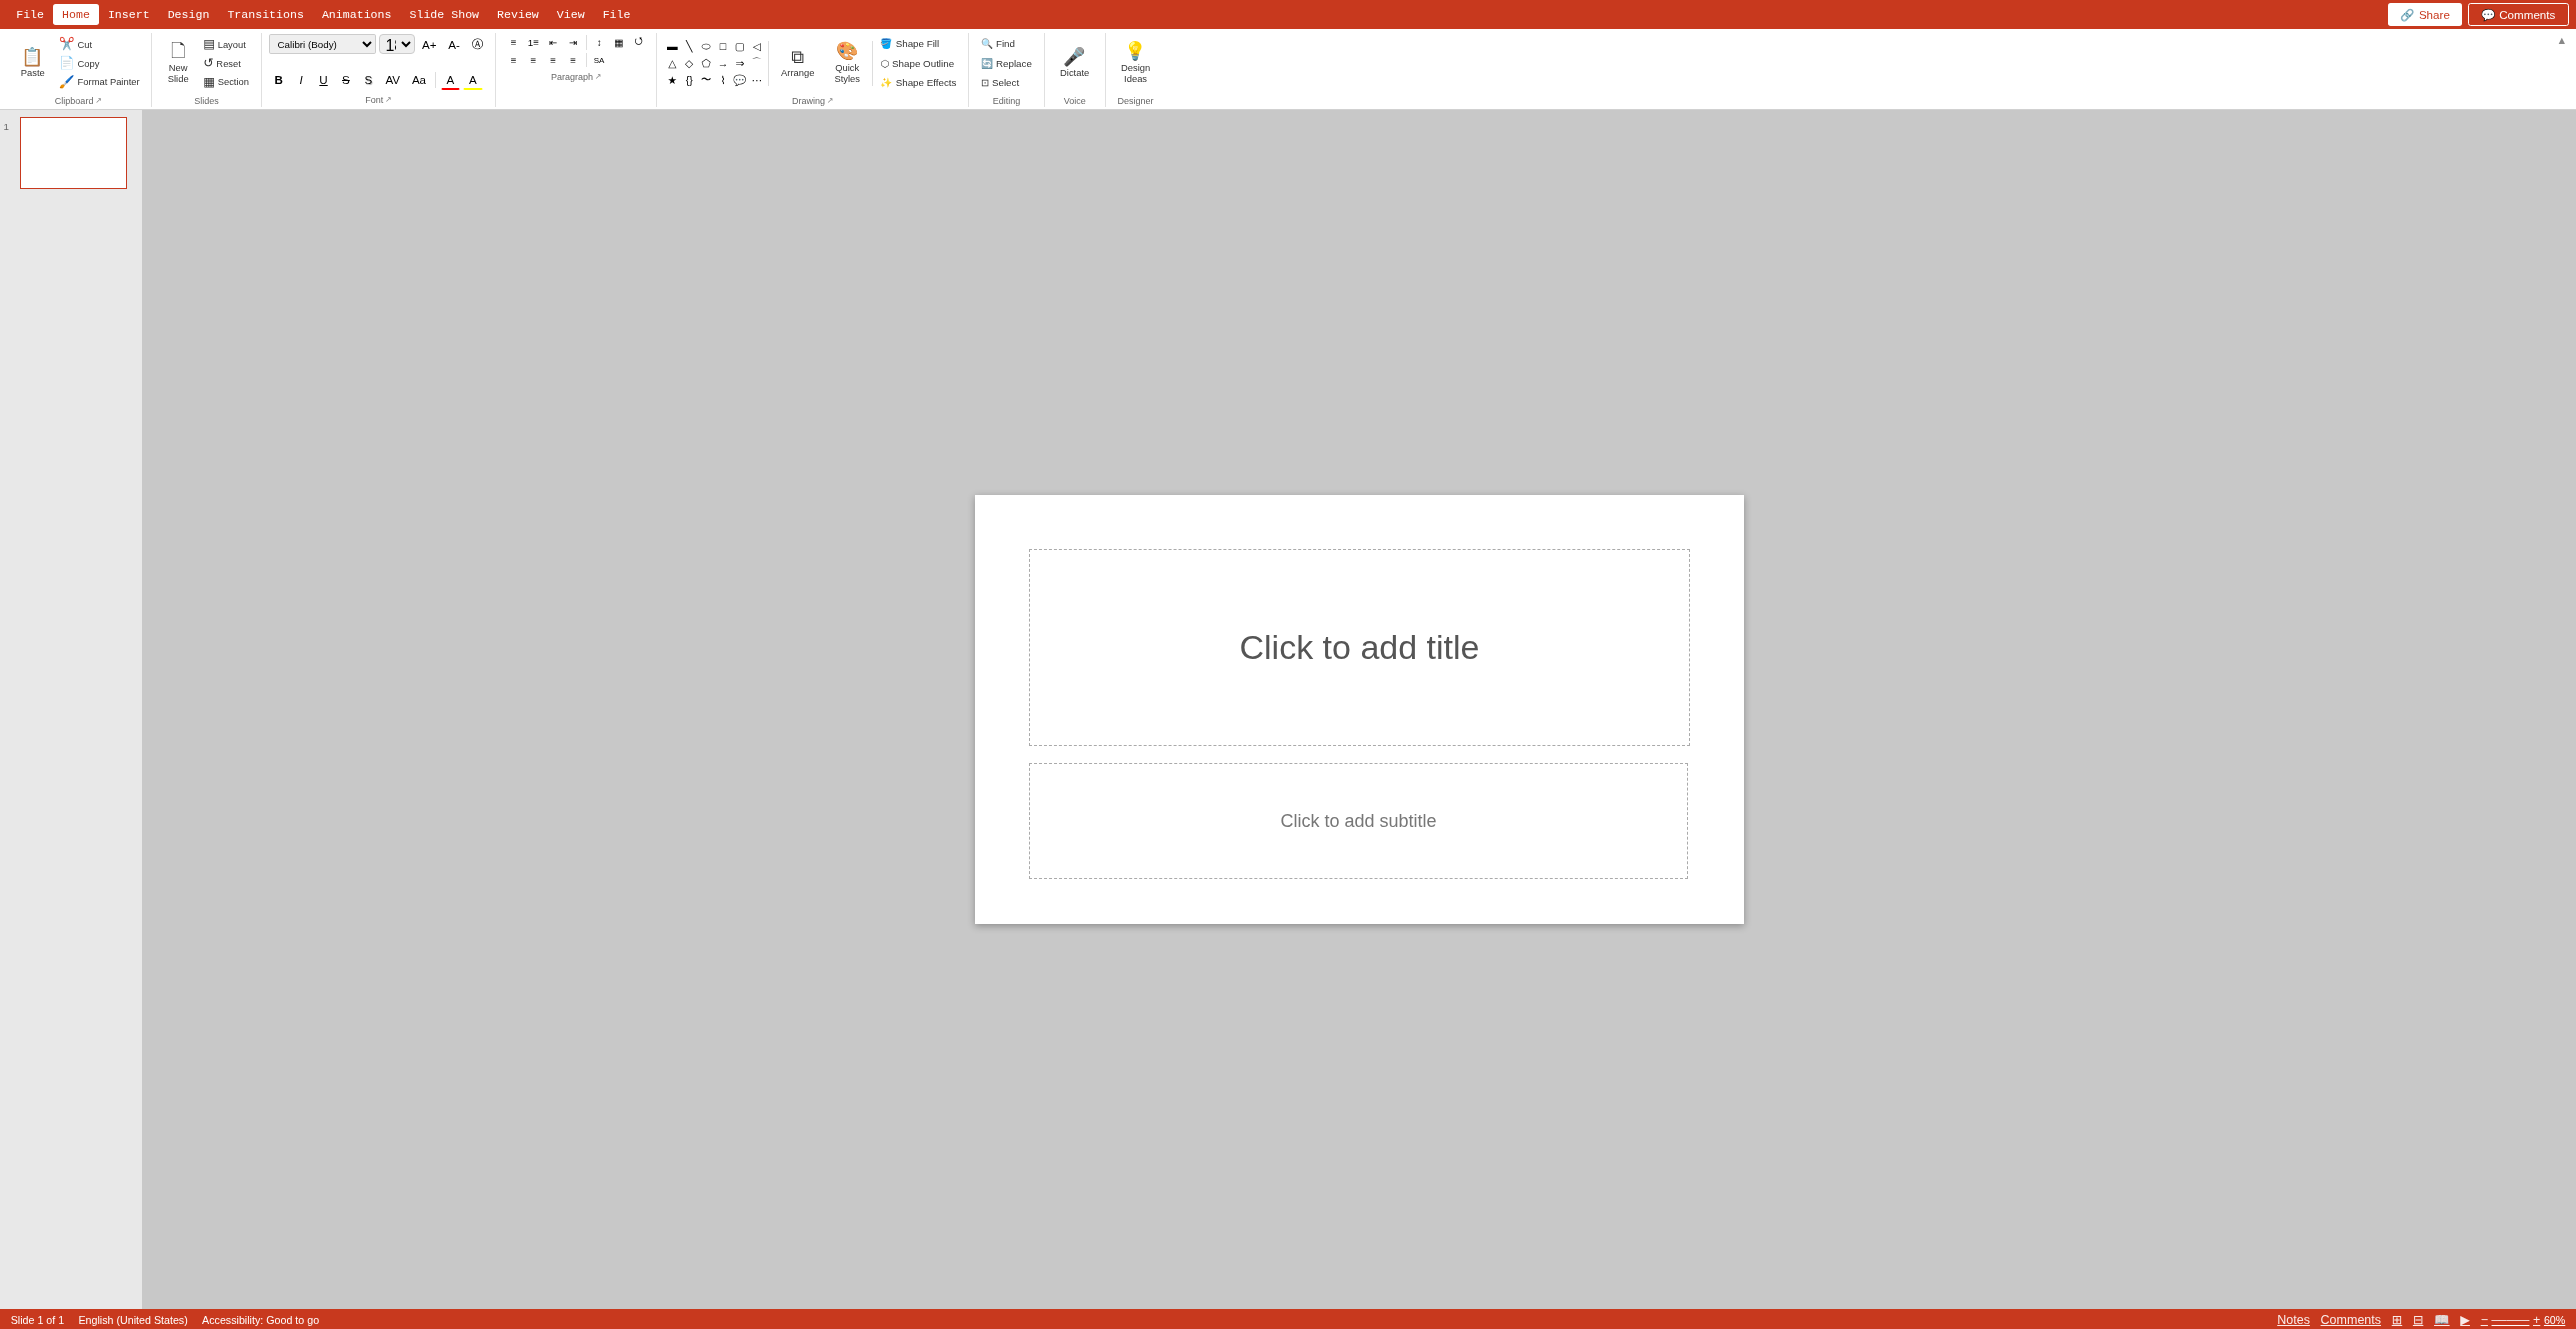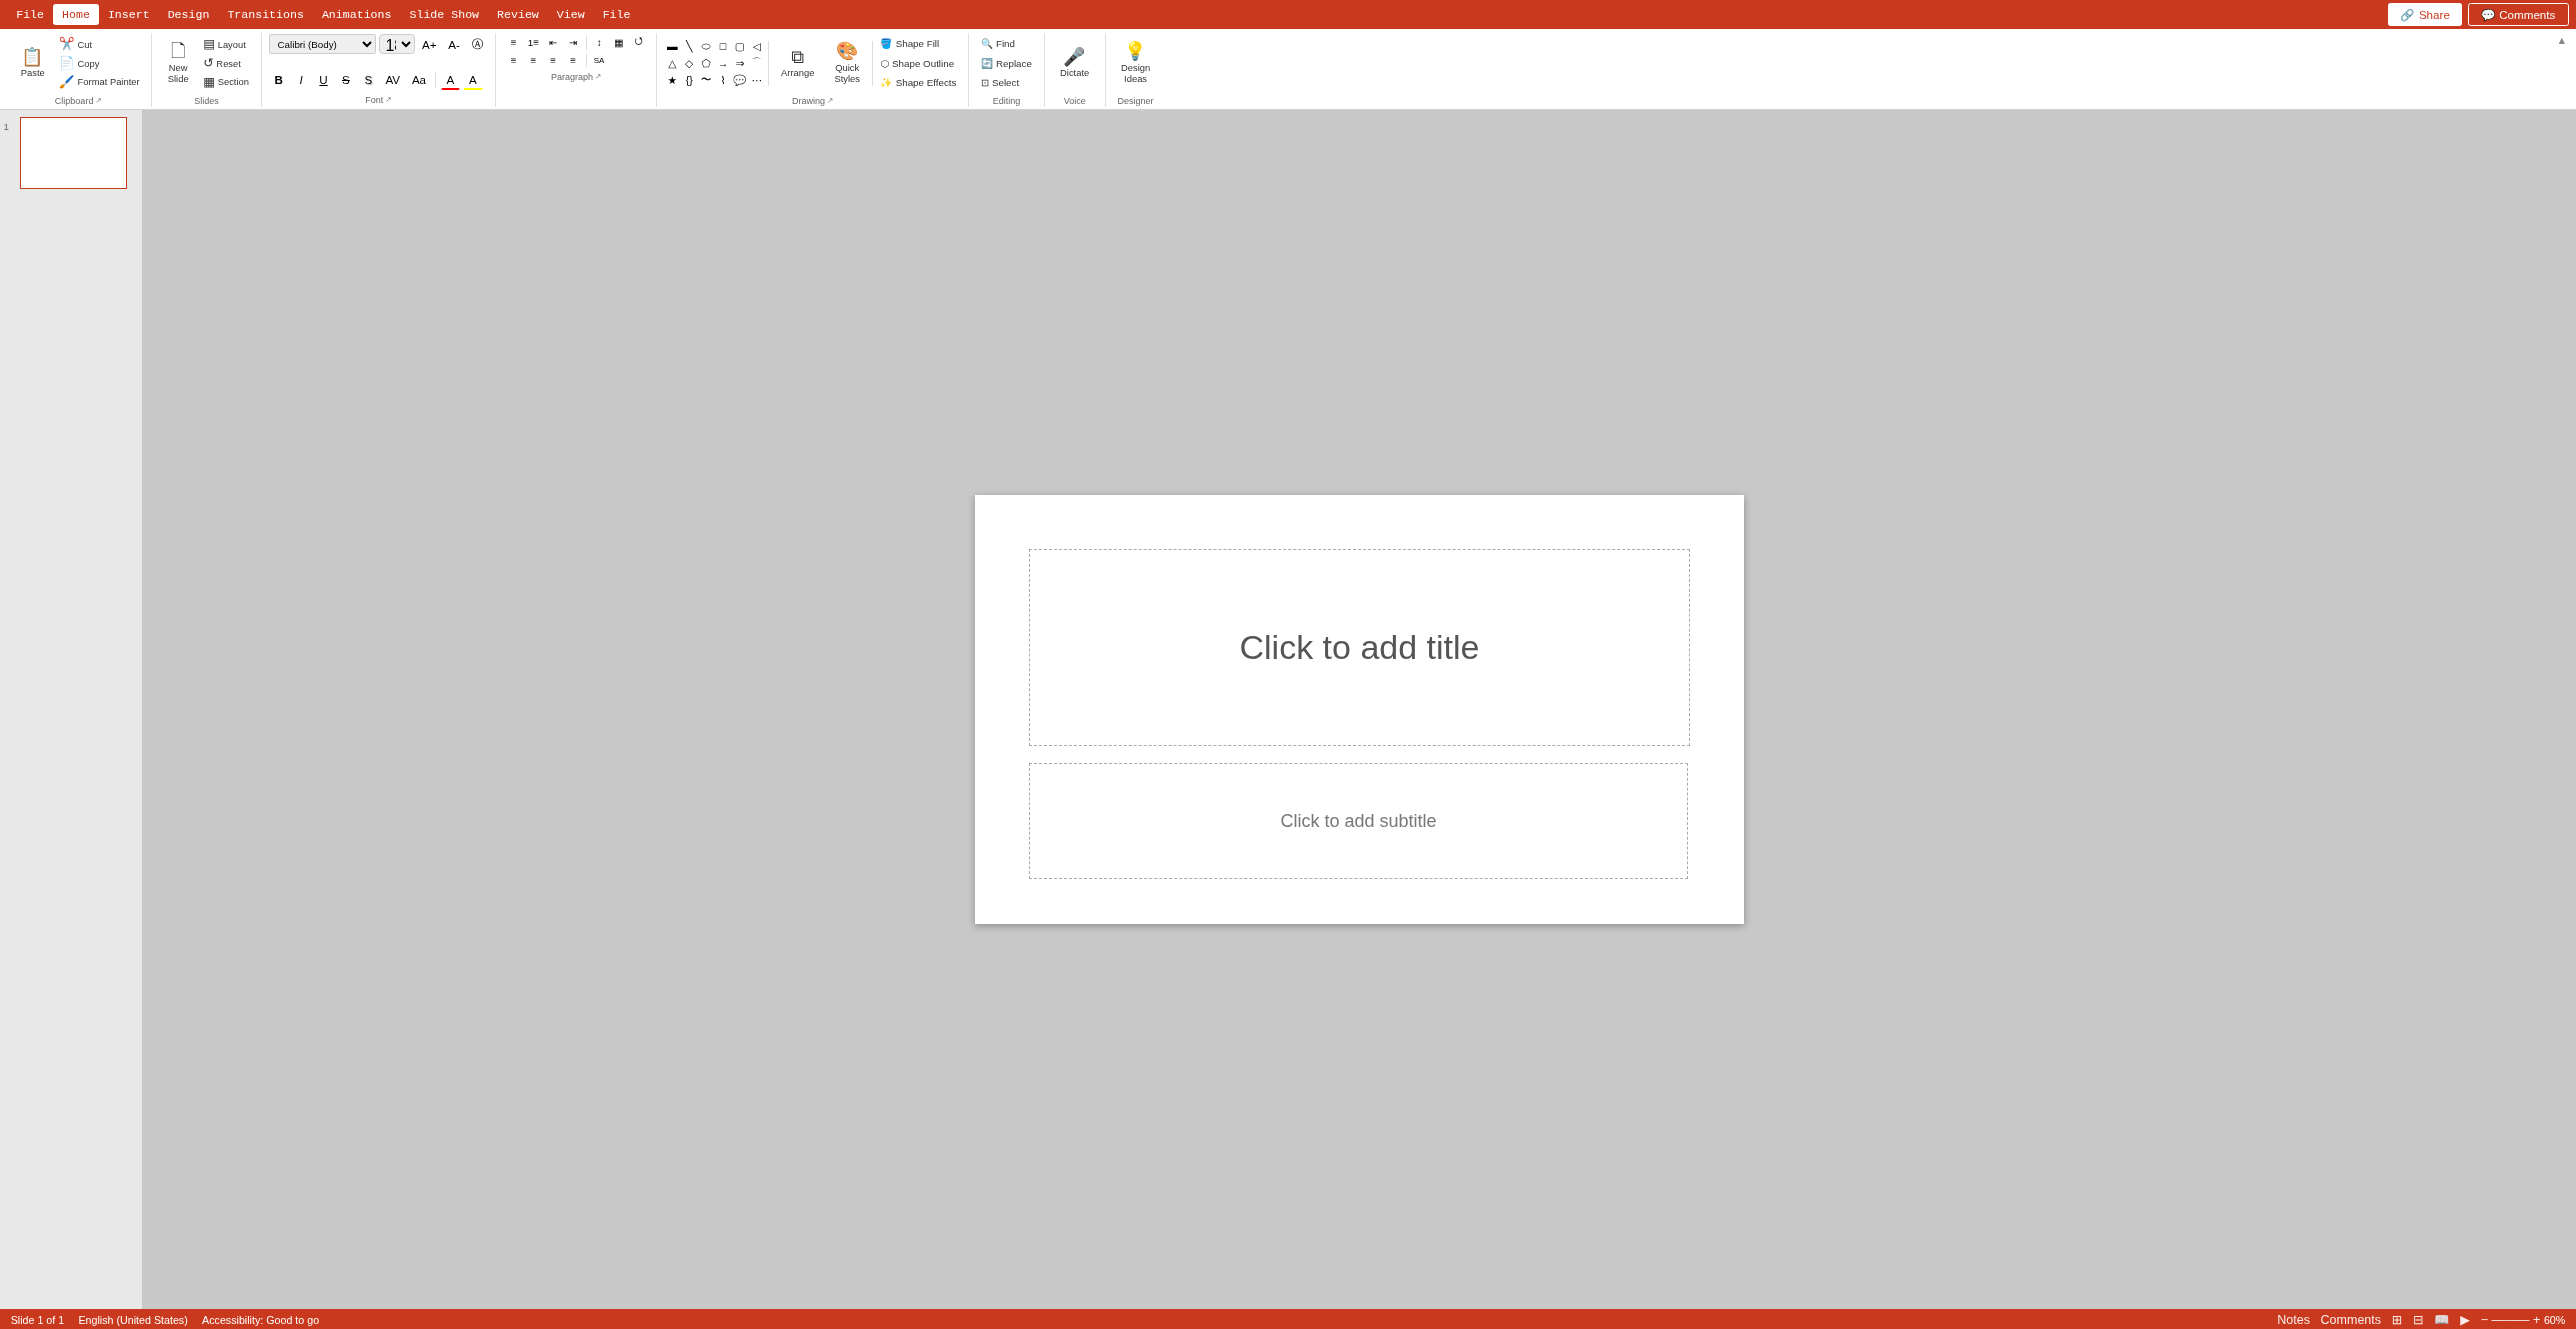--- a/index.html
+++ b/index.html
@@ -304,20 +304,21 @@
       padding: 0 10.7px;
       color: white;
       font-size: 10.7px;
       gap: 14.3px;
     }
     .status-right {
       margin-left: auto;
       display: flex;
       align-items: center;
       gap: 10.7px;
+      text-decoration: underline;
     }
     .view-btn {
       color: white;
       cursor: pointer;
       font-size: 12.5px;
       opacity: 0.9;
     }
     .zoom-control {
       display: flex;
       align-items: center;

